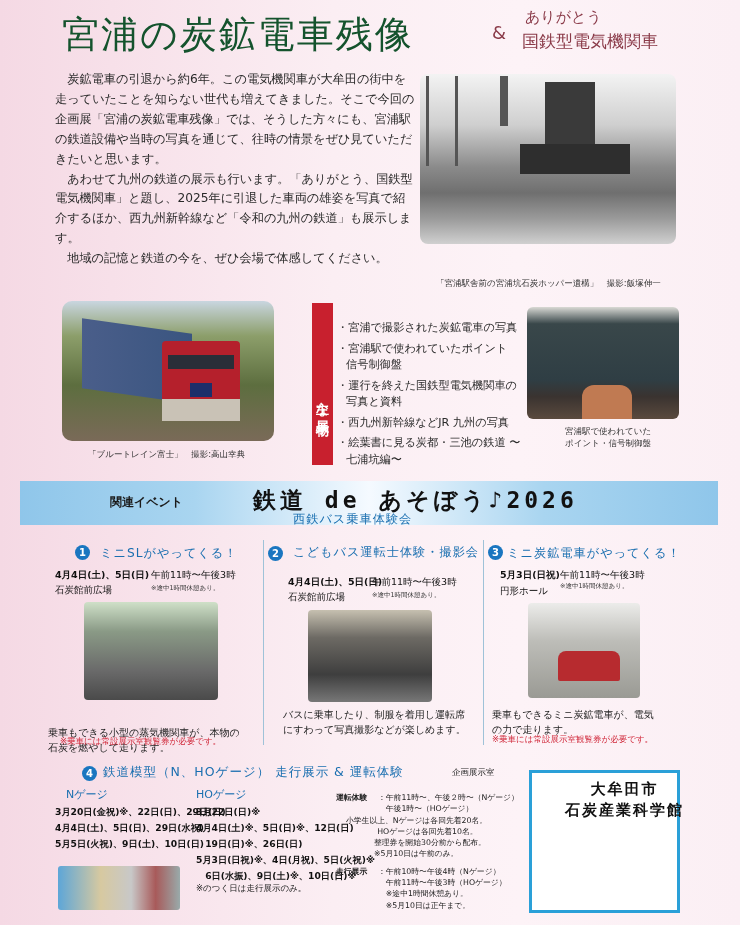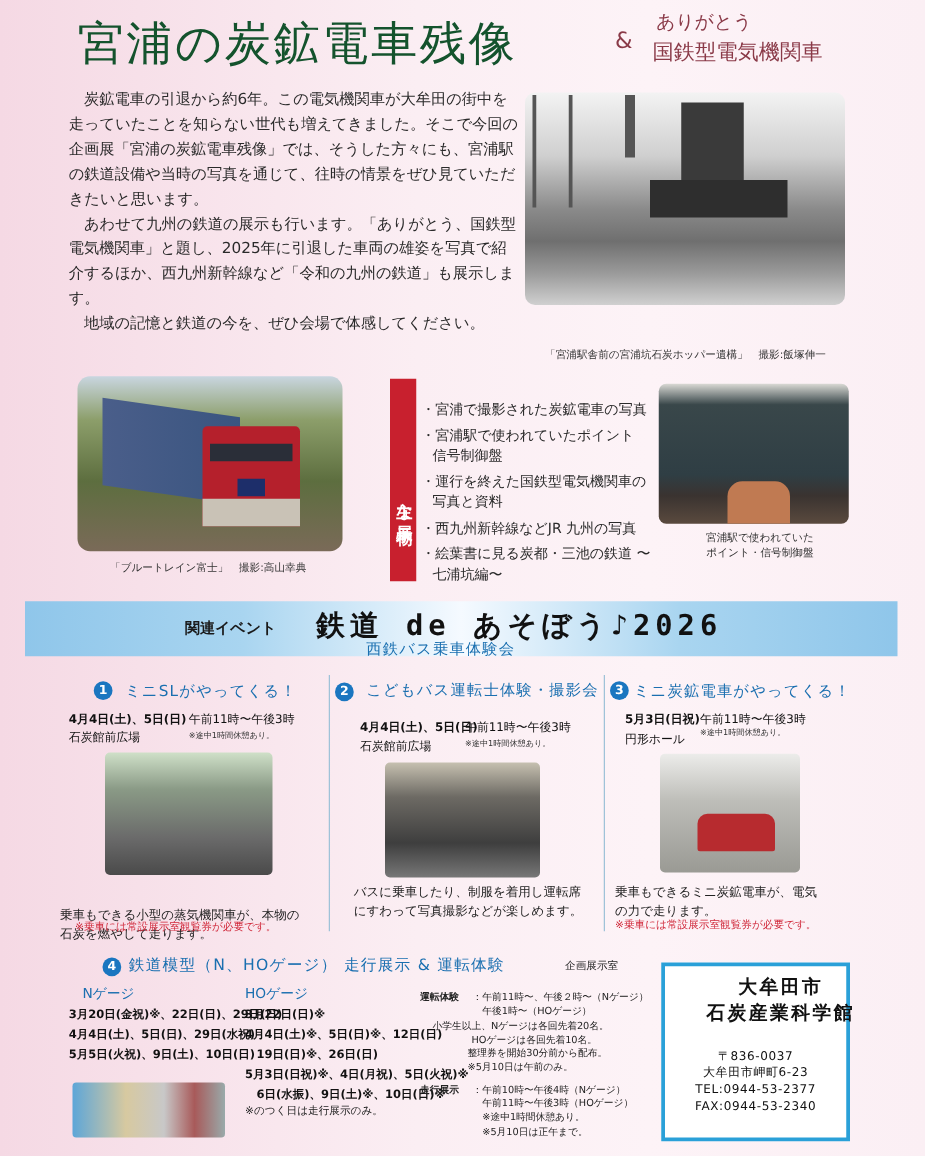--- a/index.html
+++ b/index.html
@@ -46,21 +46,21 @@
   .exhibit-list li { margin-bottom: 4px; padding-left: 9px; text-indent: -9px; }
 
   .photo-panel { left: 527px; top: 307px; width: 152px; height: 112px; border-radius: 6px;
     background: linear-gradient(180deg, #d9d9d4 0%, #39474a 15%, #2f3e44 65%, #3a3330 80%, #5a4a3e 100%); }
   .photo-panel .chair { position:absolute; left: 55px; top: 78px; width: 50px; height: 34px; background:#c07a52; border-radius: 12px 12px 0 0; }
   .cap-panel { left: 548px; top: 425px; width: 120px; text-align: center; font-size: 8.5px; line-height: 12px; color: #333; }
 
   
   .banner { left: 20px; top: 481px; width: 698px; height: 44px;
     background: linear-gradient(90deg, #8fc6ea 0%, #a9d5f0 25%, #f5faff 50%, #a9d5f0 75%, #8fc6ea 100%); }
-  .banner-label { left: 110px; top: 494px; font-size: 12px; color: #1a1a1a; font-weight: bold; margin-left: 38px; }
+  .banner-label { left: 110px; top: 494px; font-size: 12px; color: #1a1a1a; font-weight: bold; }
   .banner-title { left: 253px; top: 485px; font-size: 23px; color: #111; font-weight: bold; letter-spacing: 4px; font-family: "DejaVu Sans Mono", monospace; }
 
   .event-divider { width: 1px; background: #9fc2d8; }
   .ev-num { width: 15px; height: 15px; border-radius: 50%; background: #1a76c0; color: #fff; font-size: 10px; font-weight: bold; text-align: center; line-height: 15px; }
   .ev-title { font-size: 12.2px; color: #1a6fb0; letter-spacing: 1px; line-height: 15px; }
   .ev-date { font-size: 9.5px; color: #111; font-weight: bold; }
   .ev-time { font-size: 9.5px; color: #111; }
   .ev-place { font-size: 9.5px; color: #111; }
   .ev-note { font-size: 6.5px; color: #333; }
   .ev-desc { font-size: 10px; line-height: 15px; color: #222; }
@@ -225,19 +225,13 @@
       <div>　※5月10日は正午まで。</div>
     </div>
   </div>
 </div>
 
 <div class="abs museum-box">
   <div class="museum-name">
     <div>大牟田市</div>
     <div>石炭産業科学館</div>
   </div>
-  <div class="museum-addr">
-    <div>〒836-0037</div>
-    <div>大牟田市岬町6-23</div>
-    <div>TEL:0944-53-2377</div>
-    <div>FAX:0944-53-2340</div>
-  </div>
 </div>
 
 </body></html>

